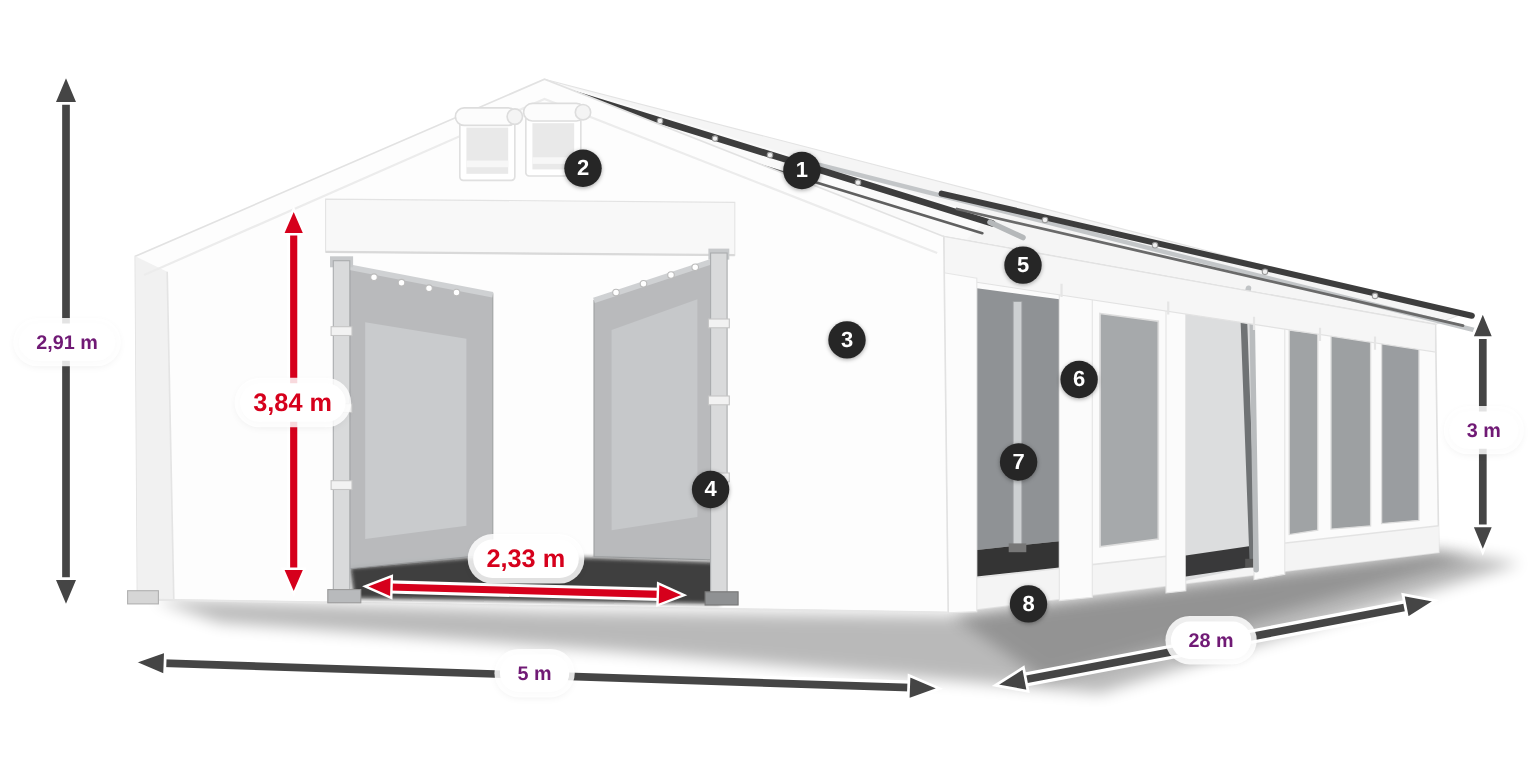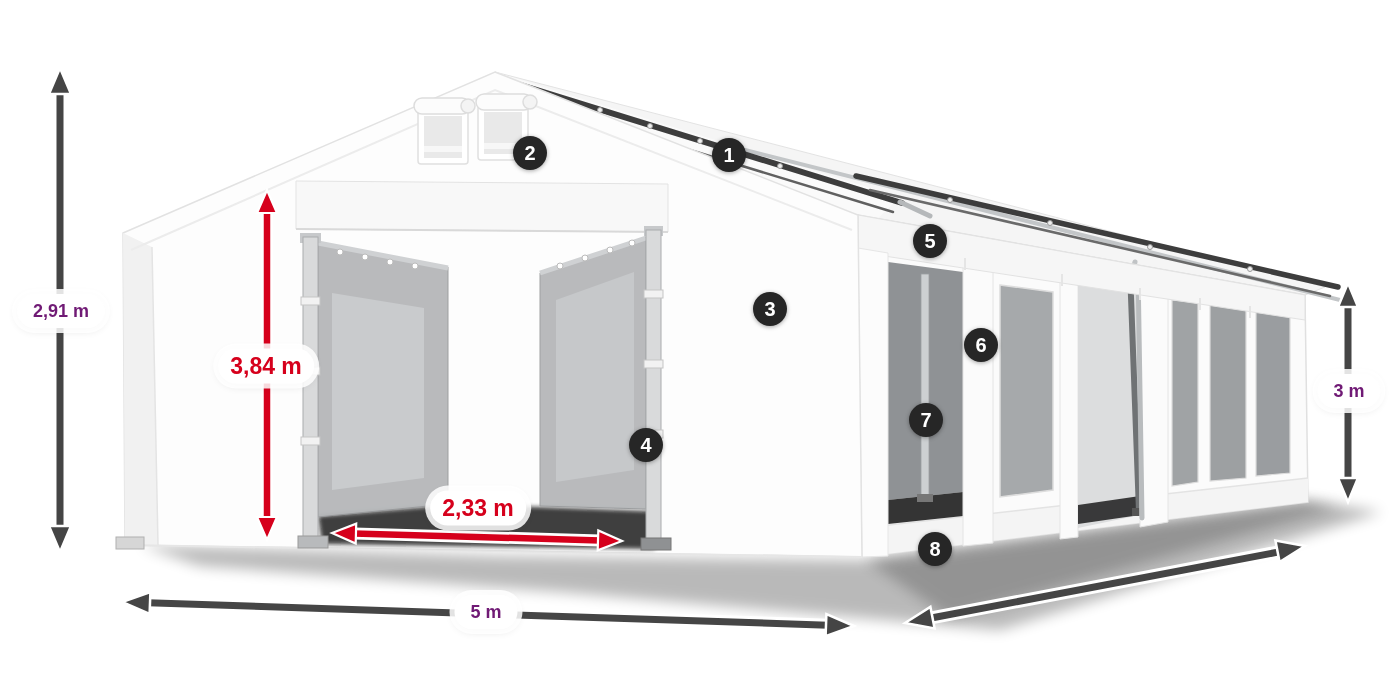--- a/index.html
+++ b/index.html
@@ -207,20 +207,21 @@
       <polygon points="332,533 355.7,543.6 356.2,523.7" fill="#d6001c" stroke="#ffffff" stroke-width="2.2"></polygon>
       <polygon points="622,541 597.7,550.3 598.3,530.4" fill="#d6001c" stroke="#ffffff" stroke-width="2.2"></polygon>
     </g>
   </g>
 </svg>
 
 <div class="pill dark" style="left:61px;top:311px;">2,91 m</div>
 <div class="pill red" style="left:266px;top:366px;">3,84 m</div>
 <div class="pill red" style="left:478px;top:508px;">2,33 m</div>
 <div class="pill dark" style="left:486px;top:612px;text-align:center;">5 m</div>
+<div class="pill dark" style="left:1101px;top:582px;">28 m</div>
 <div class="pill dark" style="left:1349px;top:391px;">3 m</div>
 
 <div class="badge" style="left:729px;top:155px;">1</div>
 <div class="badge" style="left:530px;top:153px;">2</div>
 <div class="badge" style="left:770px;top:309px;">3</div>
 <div class="badge" style="left:646px;top:445px;">4</div>
 <div class="badge" style="left:930px;top:241px;">5</div>
 <div class="badge" style="left:981px;top:345px;">6</div>
 <div class="badge" style="left:926px;top:420px;">7</div>
 <div class="badge" style="left:935px;top:549px;">8</div>

